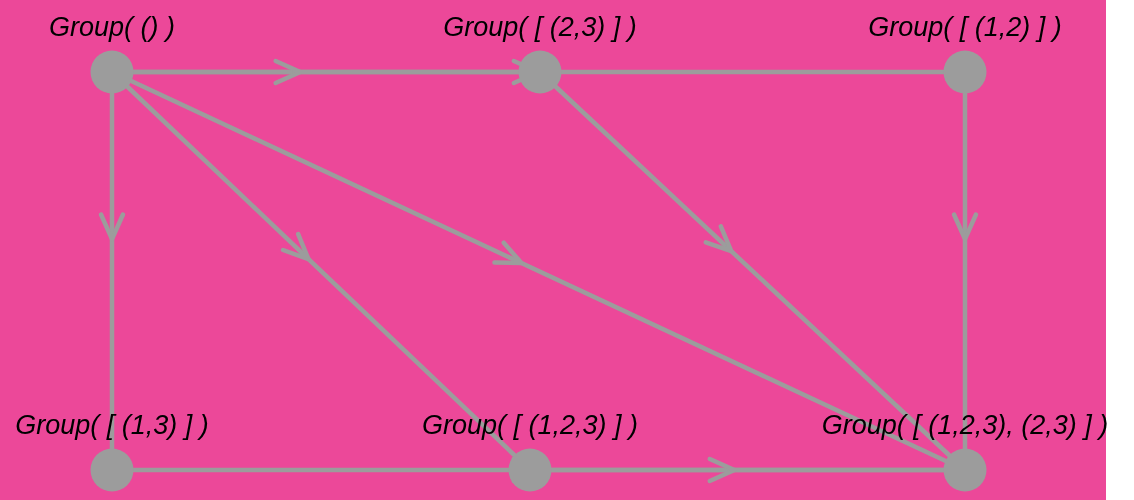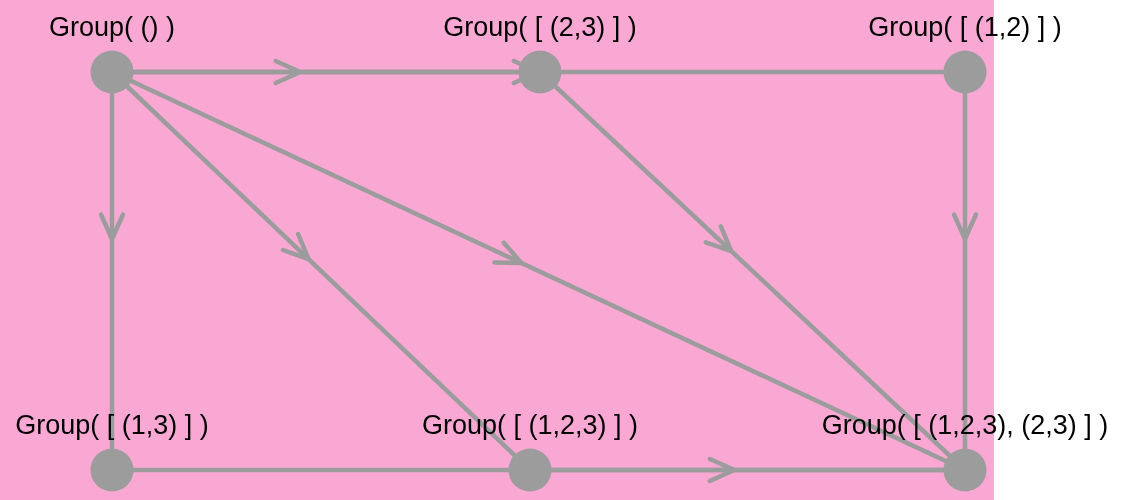--- a/index.html
+++ b/index.html
@@ -6,23 +6,24 @@
     margin: 0;
     padding: 0;
     background: #ffffff;
     width: 1134px;
     height: 500px;
     overflow: hidden;
     font-family: "Liberation Sans", sans-serif;
   }
   .stage {
     position: relative;
-    width: 994px;
+    width: 1106px;
     height: 500px;
-    background: #f9a8d4;
+    background: #ec4899;
+    font-style: italic;
   }
   svg text {
     font-family: "Liberation Sans", sans-serif;
     font-size: 27px;
     fill: #000000;
   }
 </style>
 </head>
 <body>
 

